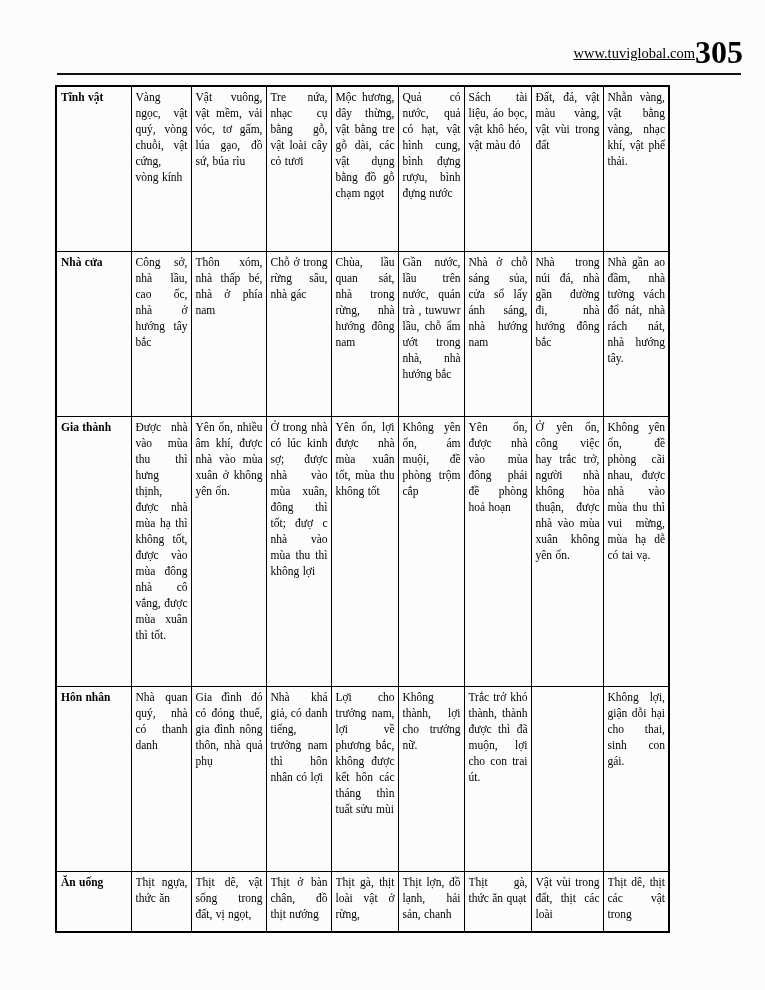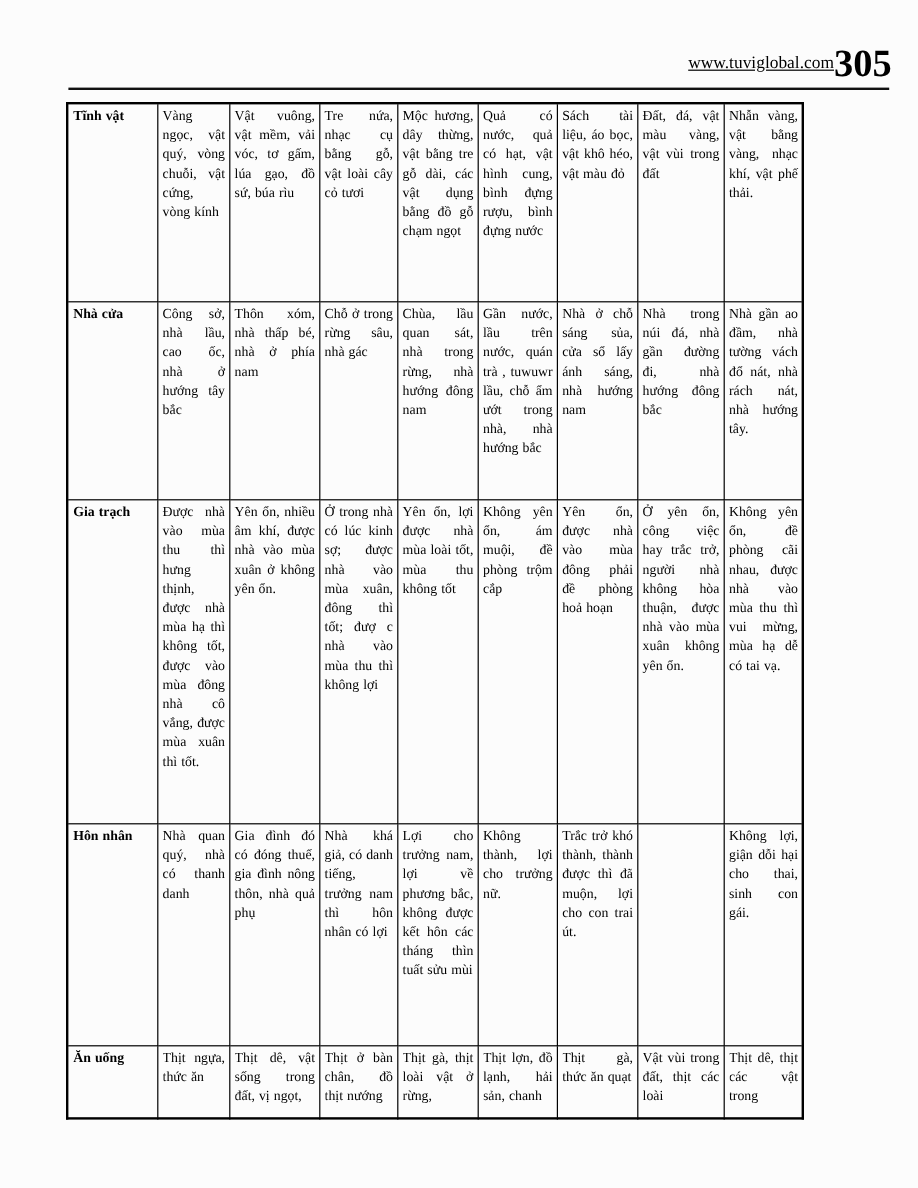--- a/index.html
+++ b/index.html
@@ -87,25 +87,25 @@
     <td class="plain">Công sở, nhà lầu, cao ốc, nhà ở hướng tây bắc</td>
     <td>Thôn xóm, nhà thấp bé, nhà ở phía nam</td>
     <td>Chỗ ở trong rừng sâu, nhà gác</td>
     <td>Chùa, lầu quan sát, nhà trong rừng, nhà hướng đông nam</td>
     <td>Gần nước, lầu trên nước, quán trà , tuwuwr lầu, chỗ ẩm ướt trong nhà, nhà hướng bắc</td>
     <td>Nhà ở chỗ sáng sủa, cửa sổ lấy ánh sáng, nhà hướng nam</td>
     <td>Nhà trong núi đá, nhà gần đường đi, nhà hướng đông bắc</td>
     <td>Nhà gần ao đầm, nhà tường vách đổ nát, nhà rách nát, nhà hướng tây.</td>
   </tr>
   <tr class="r3">
-    <td class="rowlabel">Gia trạch</td>
+    <td class="rowlabel">Gia thành</td>
     <td class="plain">Được nhà vào mùa thu thì hưng thịnh, được nhà mùa hạ thì không tốt, được vào mùa đông nhà cô vắng, được mùa xuân thì tốt.</td>
     <td>Yên ổn, nhiều âm khí, được nhà vào mùa xuân ở không yên ổn.</td>
     <td>Ở trong nhà có lúc kinh sợ; được nhà vào mùa xuân, đông thì tốt; đượ c nhà vào mùa thu thì không lợi</td>
-    <td>Yên ổn, lợi được nhà mùa loài tốt, mùa thu không tốt</td>
+    <td>Yên ổn, lợi được nhà mùa xuân tốt, mùa thu không tốt</td>
     <td>Không yên ổn, ám muội, đề phòng trộm cắp</td>
     <td>Yên ổn, được nhà vào mùa đông phải đề phòng hoả hoạn</td>
     <td>Ở yên ổn, công việc hay trắc trở, người nhà không hòa thuận, được nhà vào mùa xuân không yên ổn.</td>
     <td>Không yên ổn, đề phòng cãi nhau, được nhà vào mùa thu thì vui mừng, mùa hạ dễ có tai vạ.</td>
   </tr>
   <tr class="r4">
     <td class="rowlabel">Hôn nhân</td>
     <td class="plain">Nhà quan quý, nhà có thanh danh</td>
     <td>Gia đình đó có đóng thuế, gia đình nông thôn, nhà quả phụ</td>
     <td>Nhà khá giả, có danh tiếng, trưởng nam thì hôn nhân có lợi</td>

